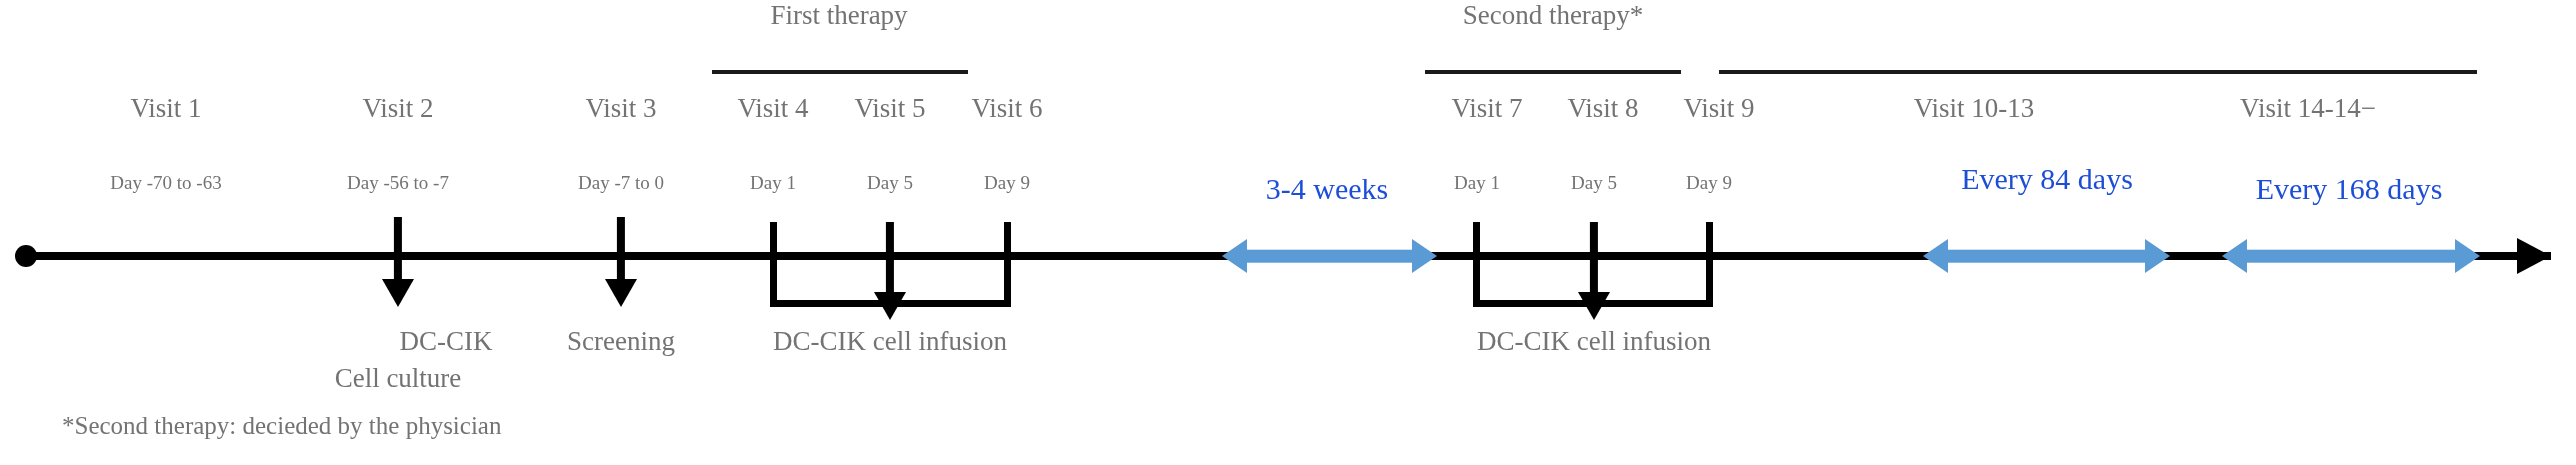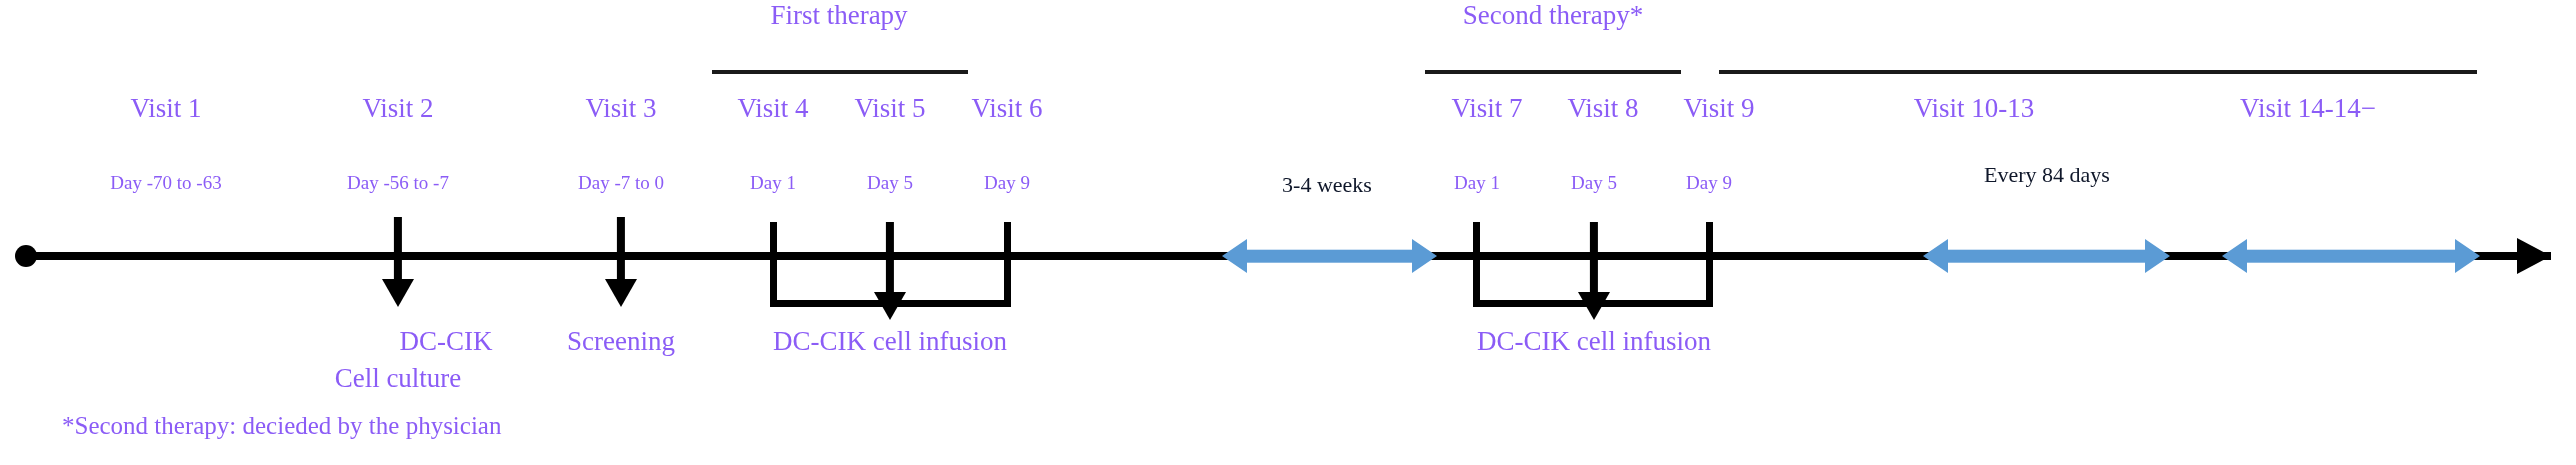--- a/index.html
+++ b/index.html
@@ -17,21 +17,21 @@
     width: 2576px;
     height: 466px;
     background: #ffffff;
     overflow: hidden;
   }
   
   .txt {
     position: absolute;
     white-space: pre;
     line-height: 1.15;
-    color: #8b5cf6;
+    color: #737373;
   }
   .center {
     transform: translateX(-50%);
     text-align: center;
   }
   .group-title {
     font-size: 27px;
   }
   .visit-label {
     font-size: 27px;
@@ -39,22 +39,22 @@
   .day-label {
     font-size: 19px;
   }
   .under-label {
     font-size: 27px;
   }
   .footnote {
     font-size: 25px;
   }
   .blue-label {
-    font-size: 22px;
-    color: #0f172a;
+    font-size: 30px;
+    color: #1d4ed8;
   }
   
   .group-rule {
     position: absolute;
     height: 3.7px;
     background: #1a1a1a;
   }
   .axis {
     position: absolute;
     height: 8.2px;
@@ -181,20 +181,21 @@
   <div class="txt day-label center" style="left:621px; top:172px;">Day -7 to 0</div>
   <div class="txt day-label center" style="left:773px; top:172px;">Day 1</div>
   <div class="txt day-label center" style="left:890px; top:172px;">Day 5</div>
   <div class="txt day-label center" style="left:1007px; top:172px;">Day 9</div>
   <div class="txt day-label center" style="left:1477px; top:172px;">Day 1</div>
   <div class="txt day-label center" style="left:1594px; top:172px;">Day 5</div>
   <div class="txt day-label center" style="left:1709px; top:172px;">Day 9</div>
 
   <div class="txt blue-label center" style="left:1327px; top:172px;">3-4 weeks</div>
   <div class="txt blue-label center" style="left:2047px; top:162px;">Every 84 days</div>
+  <div class="txt blue-label center" style="left:2349px; top:172px;">Every 168 days</div>
 
   <div class="axis" style="left:26px; top:252px; width:2525px;"></div>
   <div class="axis-dot" style="left:15px; top:245px;"></div>
   <div class="axis-head" style="left:2517px; top:238px;"></div>
 
   <div class="dbl-arrow" style="left:1222px; top:239px; width:215px;">
     <div class="bar"></div>
     <div class="tip left"></div>
     <div class="tip right"></div>
   </div>

